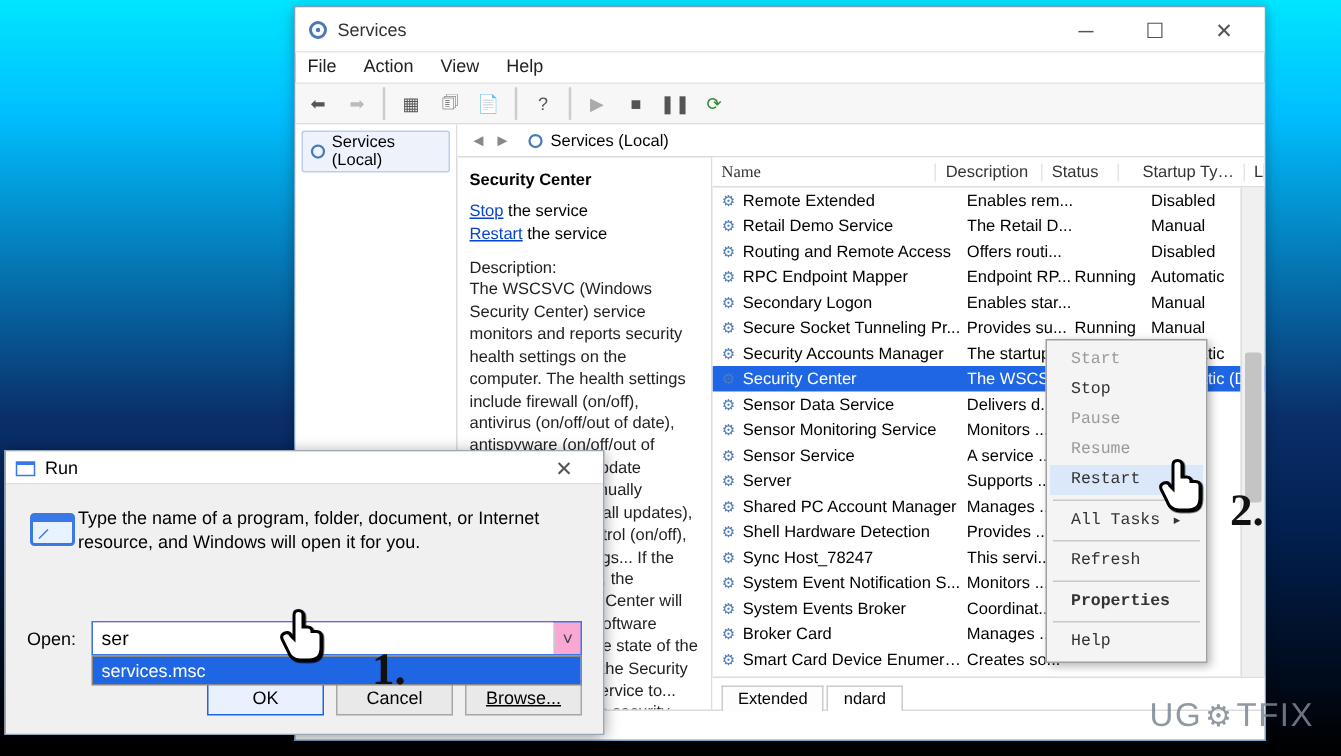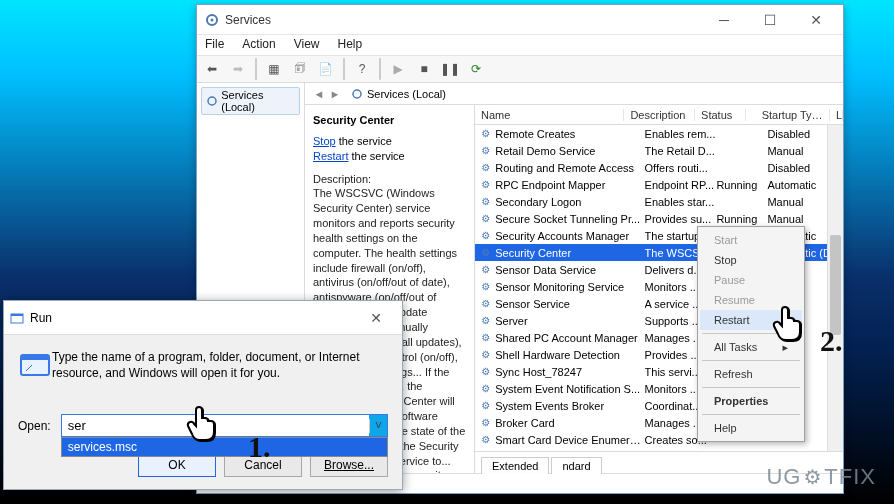--- a/index.html
+++ b/index.html
@@ -69,21 +69,21 @@
   .desc-pane h4 { font-size:11px; font-weight:bold; margin-bottom:6px;}
   .link { color:#0645c8; text-decoration:underline; }
   .desc-text { margin-top:8px; color:#222; }
 
   .list-pane { flex:1; display:flex; flex-direction:column; min-width:0; }
   .cols {
     height:20px; background:#fff; border-bottom:1px solid #dcdcdc;
     display:flex; align-items:center; font-size:11px; color:#333;
   }
   .col { padding:0 6px; border-right:1px solid #e5e5e5; overflow:hidden; text-overflow:ellipsis; white-space:nowrap;}
-  .c-name{width:162px;} .c-desc{width:76px;} .c-status{width:54px;} .c-start{width:80px;margin-left:10px;} .c-log{flex:1;}
+  .c-name{width:162px;font-family:Liberation Serif, serif;} .c-desc{width:76px;} .c-status{width:54px;} .c-start{width:80px;margin-left:10px;} .c-log{flex:1;}
 
   .rows { flex:1; overflow:hidden; position:relative; }
   .row {
     height:17px; display:flex; align-items:center; font-size:11px;
     padding-left:4px; white-space:nowrap;
   }
   .row .gear { width:14px; text-align:center; margin-right:3px; color:#4b7bb7; font-size:10px;}
   .row.selected { background:#1f66e5; color:#fff; }
   .row span { overflow:hidden; text-overflow:ellipsis;}
   .rn{width:158px;} .rd{width:76px;} .rs{width:54px;} .rt{width:80px;} .rl{flex:1;}
@@ -92,50 +92,51 @@
 
   
   .ctx {
     position:absolute;
     left: 697px; top: 226px;
     width: 108px;
     background:#f4f4f4; border:1px solid #a0a0a0;
     box-shadow:2px 2px 6px rgba(0,0,0,.3);
     padding:3px 2px;
     z-index:50;
+    font-family:Liberation Mono, monospace;
   }
   .ctx-item { height:20px; display:flex; align-items:center; padding:0 14px; font-size:11px; color:#333;}
   .ctx-item.disabled { color:#9a9a9a; }
   .ctx-item.hover { background:#dbe8f9;}
   .ctx-sep { height:1px; background:#c8c8c8; margin:3px 2px;}
   .ctx-item.bold { font-weight:bold; }
 
   
   .run-dlg {
     position:absolute;
     left:3px; top:300px;
     width:400px; height:190px;
     background:#f0f0f0; border:1px solid #9aa7b5;
     box-shadow:0 2px 10px rgba(0,0,0,.4);
     z-index:40;
     display:flex; flex-direction:column;
   }
-  .run-title { height:34px; background:#fff; display:flex; align-items:center; padding:0 6px; border-bottom:1px solid #ddd;}
+  .run-title { height:22px; background:#fff; display:flex; align-items:center; padding:0 6px; border-bottom:1px solid #ddd;}
   .run-title .t { flex:1; font-size:12px; display:flex; align-items:center; gap:6px;}
   .run-title .x { width:40px; text-align:center; font-size:14px; color:#555;}
   .run-body { flex:1; padding:14px 14px 8px 14px; display:flex; gap:0;}
   .run-icon {
     width:34px; height:34px;
     display:flex; align-items:center; justify-content:center;
     color:#0a5dd6; font-size:26px;
   }
   .run-msg { font-size:12px; line-height:1.35; }
   .run-open { display:flex; align-items:center; gap:10px; padding:0 14px 6px 14px;}
   .combo {
-    flex:1; height:23px; border:1px solid #3b78e7; background:#0ea5e9;
+    flex:1; height:23px; border:1px solid #3b78e7; background:#f9a8d4;
     display:flex; align-items:center; position:relative;
   }
   .combo input {
     flex:1; border:none; outline:none; height:100%; padding:0 6px; font-size:13px;
   }
   .combo .dd { width:18px; text-align:center; color:#444; border-left:1px solid #ccc;}
   .suggest {
     position:absolute; left:-1px; right:-1px; top:22px;
     background:#fff; border:1px solid #888; z-index:60;
   }
@@ -253,21 +254,21 @@
           <div class="cols">
             <div class="col c-name">Name</div>
             <div class="col c-desc">Description</div>
             <div class="col c-status">Status</div>
             <div class="col c-start">Startup Type</div>
             <div class="col c-log">Log</div>
           </div>
           <div class="rows" id="rows-container">
             <div class="row">
                 <span class="gear">⚙</span>
-                <span class="rn">Remote Creates</span>
+                <span class="rn">Remote Extended</span>
                 <span class="rd">Enables rem...</span>
                 <span class="rs"></span>
                 <span class="rt">Disabled</span>
                 <span class="rl">Loc</span>
               </div>
               <div class="row">
                 <span class="gear">⚙</span>
                 <span class="rn">Retail Demo Service</span>
                 <span class="rd">The Retail D...</span>
                 <span class="rs"></span>

